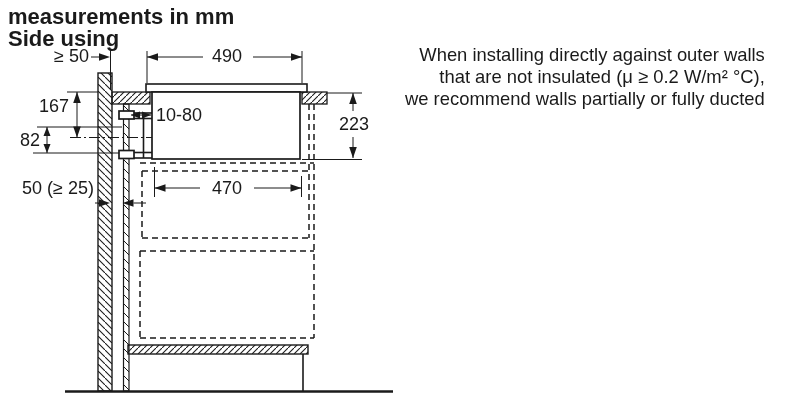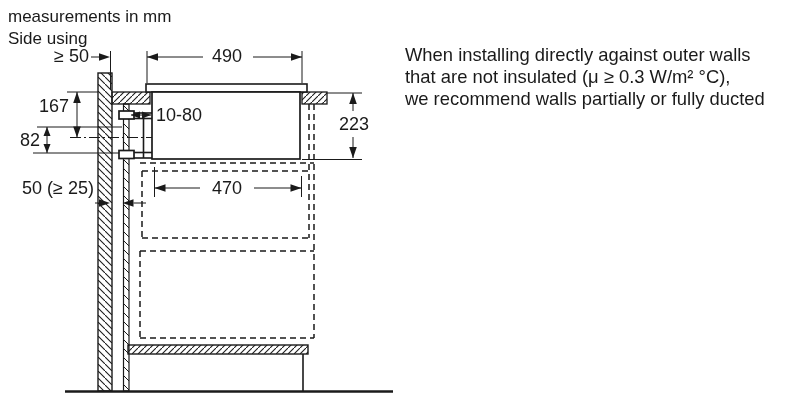--- a/index.html
+++ b/index.html
@@ -1,40 +1,40 @@
 <!DOCTYPE html>
 <html><head>
 <meta charset="utf-8">
 <style>
   html,body{margin:0;padding:0;background:#ffffff;}
   #canvas{
     position:relative;width:800px;height:400px;background:#ffffff;
     font-family:"Liberation Sans", sans-serif;color:#1a1a1a;overflow:hidden;
   }
-  .title-block{position:absolute;left:8px;top:6px;line-height:22px;font-size:17px;white-space:nowrap;}
-  .note-block{position:absolute;left:405px;top:44px;line-height:22px;font-size:18.4px;white-space:nowrap;}
+  .title-block{position:absolute;left:8px;top:6px;line-height:22px;font-size:22px;white-space:nowrap;font-weight:bold;}
+  .note-block{position:absolute;left:405px;top:44px;line-height:22px;font-size:18.4px;white-space:nowrap;text-align:right;}
   svg text{font-family:"Liberation Sans", sans-serif;font-size:18px;fill:#1a1a1a;}
   .thin{stroke:#1a1a1a;stroke-width:1;fill:none;}
   .med{stroke:#1a1a1a;stroke-width:1.6;fill:none;}
   .dash{stroke:#1a1a1a;stroke-width:1.5;fill:none;stroke-dasharray:6 4;}
   .arrow{fill:#1a1a1a;stroke:none;}
 </style>
 </head>
 <body>
 
 <div id="canvas">
 
   <div class="title-block">
     <div>measurements in mm</div>
     <div>Side using</div>
   </div>
 
   <div class="note-block">
     <div>When installing directly against outer walls</div>
-    <div>that are not insulated (μ ≥ 0.3 W/m² °C),</div>
+    <div>that are not insulated (μ ≥ 0.2 W/m² °C),</div>
     <div>we recommend walls partially or fully ducted</div>
   </div>
 
   <svg style="position:absolute;left:0;top:0;" width="400" height="400" viewBox="0 0 400 400">
     <defs>
       <pattern id="hatchWall" width="7" height="7" patternUnits="userSpaceOnUse">
         <path d="M-1,-1 L8,8" stroke="#1a1a1a" stroke-width="1.1"></path>
       </pattern>
       <pattern id="hatchTop" width="6" height="6" patternUnits="userSpaceOnUse">
         <path d="M-1,7 L7,-1" stroke="#1a1a1a" stroke-width="1.1"></path>

